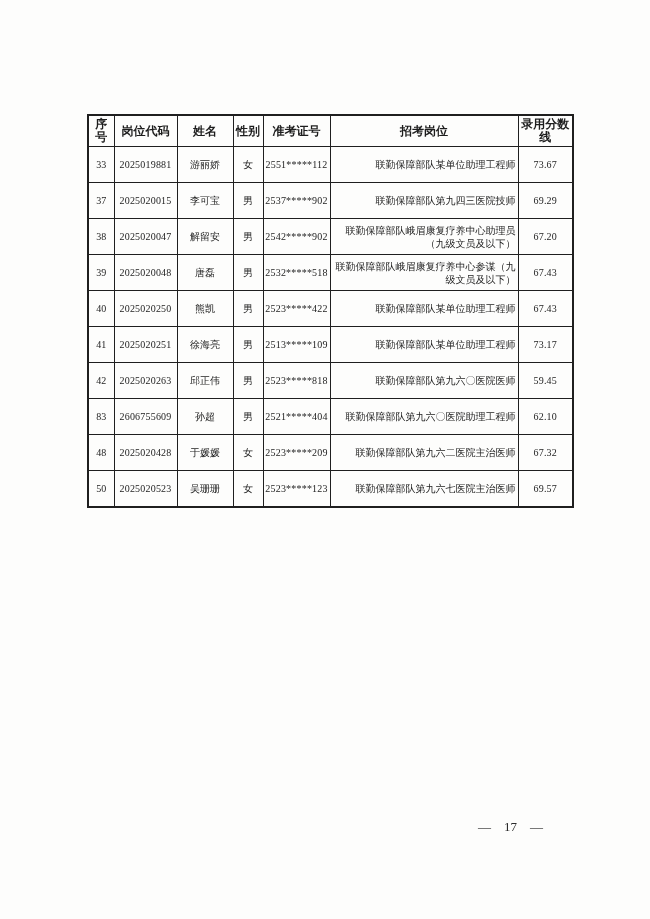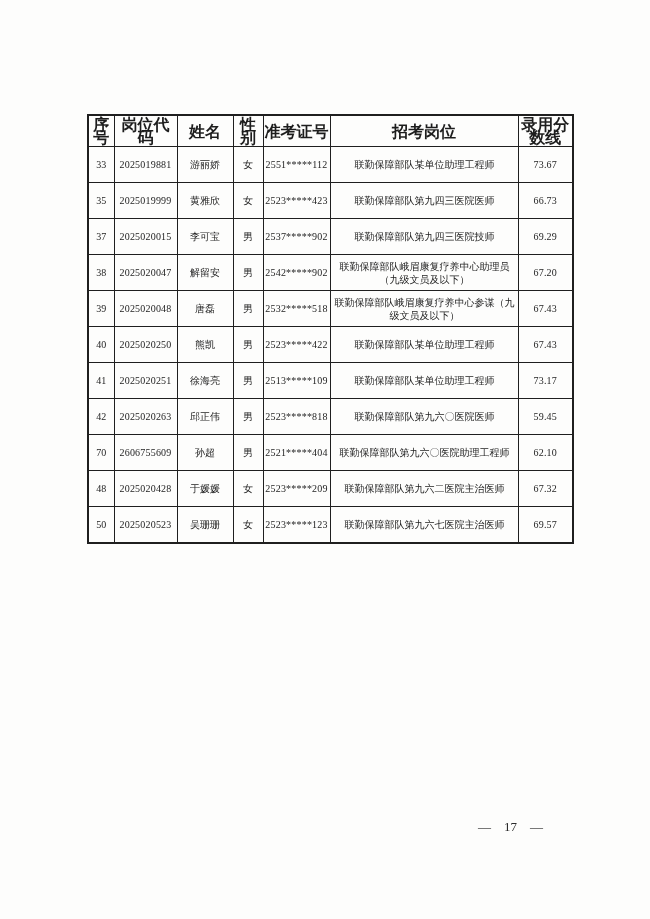--- a/index.html
+++ b/index.html
@@ -27,25 +27,25 @@
     text-align: center;
     vertical-align: middle;
     padding: 2px 1px;
     overflow: hidden;
     line-height: 13px;
     word-break: normal;
   }
   table.results thead th {
     height: 24px;
     font-weight: bold;
-    font-size: 16px;
+    font-size: 12px;
   }
   table.results tbody td { height: 31px; }
   table.results td.pos {
-    text-align: center;
+    text-align: right;
     padding: 2px 2px 2px 3px;
   }
   table.results td.num { letter-spacing: 0.2px; margin-left: 9px; }
   .pagenum {
     position: absolute;
     top: 819px;
     left: 478px;
     display: flex;
     align-items: center;
     gap: 13px;
@@ -82,29 +82,20 @@
     </thead>
     <tbody>
         <tr>
           <td>33</td>
           <td class="num">2025019881</td>
           <td>游丽娇</td>
           <td>女</td>
           <td class="num">2551*****112</td>
           <td class="pos">联勤保障部队某单位助理工程师</td>
           <td class="num">73.67</td>
-        </tr>
-        <tr>
-          <td>35</td>
-          <td class="num">2025019999</td>
-          <td>黄雅欣</td>
-          <td>女</td>
-          <td class="num">2523*****423</td>
-          <td class="pos">联勤保障部队第九四三医院医师</td>
-          <td class="num">66.73</td>
         </tr>
         <tr>
           <td>37</td>
           <td class="num">2025020015</td>
           <td>李可宝</td>
           <td>男</td>
           <td class="num">2537*****902</td>
           <td class="pos">联勤保障部队第九四三医院技师</td>
           <td class="num">69.29</td>
         </tr>
@@ -147,21 +138,21 @@
         <tr>
           <td>42</td>
           <td class="num">2025020263</td>
           <td>邱正伟</td>
           <td>男</td>
           <td class="num">2523*****818</td>
           <td class="pos">联勤保障部队第九六〇医院医师</td>
           <td class="num">59.45</td>
         </tr>
         <tr>
-          <td>70</td>
+          <td>83</td>
           <td class="num">2606755609</td>
           <td>孙超</td>
           <td>男</td>
           <td class="num">2521*****404</td>
           <td class="pos">联勤保障部队第九六〇医院助理工程师</td>
           <td class="num">62.10</td>
         </tr>
         <tr>
           <td>48</td>
           <td class="num">2025020428</td>

